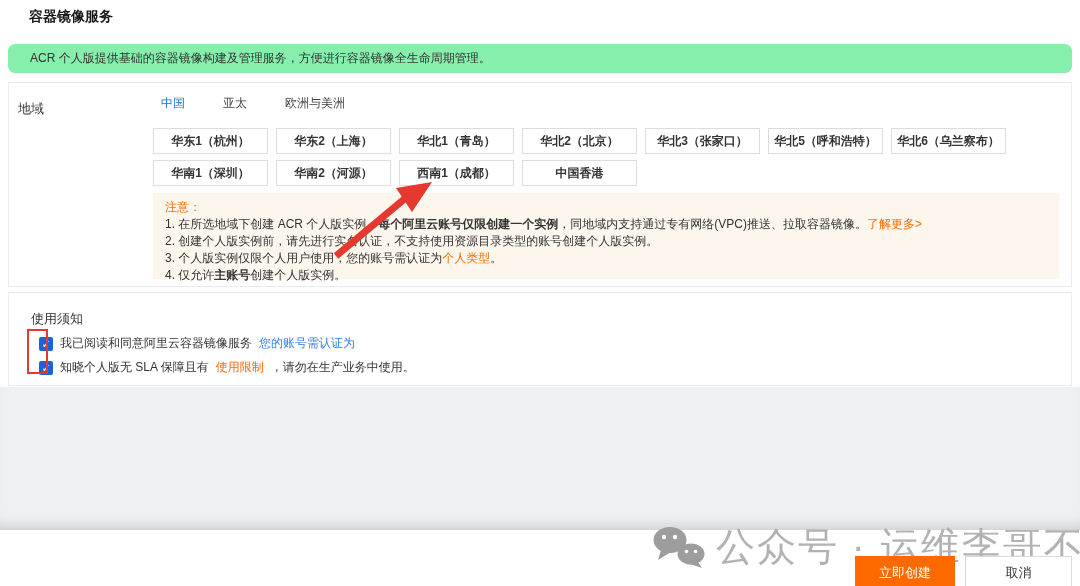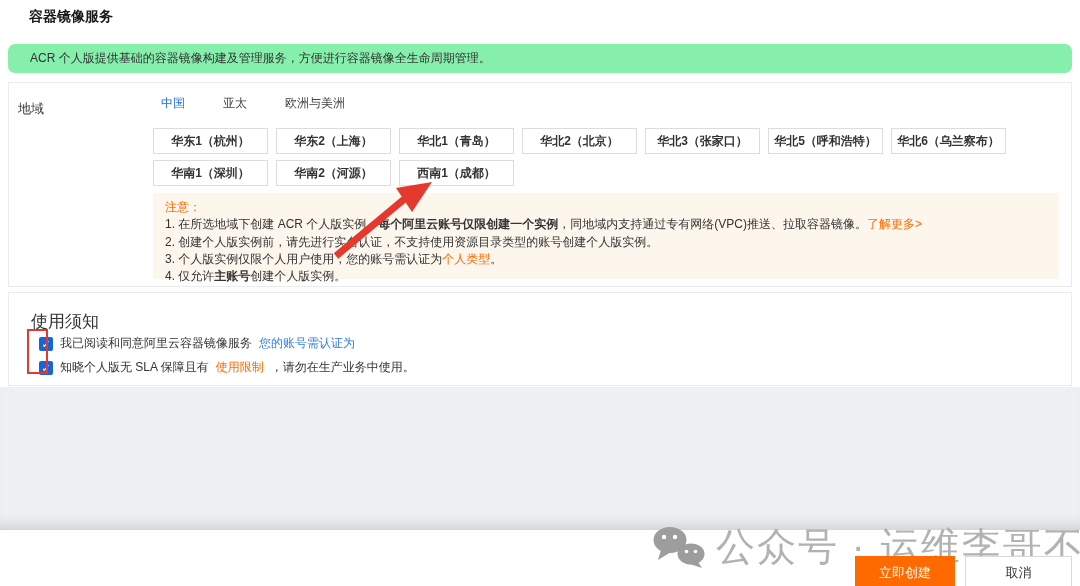--- a/index.html
+++ b/index.html
@@ -27,24 +27,24 @@
     width:115px; height:26px; line-height:24px; text-align:center;
     border:1px solid #dcdcdc; background:#fff; color:#333; cursor:pointer;
   }
   .region-btn.selected { color:#1a6fe0; border-color:#1a6fe0; }
   .region-btn.annotated { outline:2px solid #e5382e; outline-offset:1px; }
   .notice {
     position:absolute; left:144px; top:110px; width:906px; height:86px;
     background:#fdf6ec; padding:6px 12px; line-height:17px;
   }
   .notice-title { color:#ff6a00; }
-  .notice-line span.bold { font-weight:bold;font-family:Liberation Mono, monospace; }
+  .notice-line span.bold { font-weight:bold; }
   .link-orange { color:#ff6a00; cursor:pointer; }
   .link-blue { color:#2d7ceb; cursor:pointer; }
-  .usage-title { position:absolute; left:22px; top:17px; font-size:17px;text-align:center; }
+  .usage-title { position:absolute; left:22px; top:17px; font-size:13px;text-align:center; }
   .checkbox-list { position:absolute; left:30px; top:43px; display:flex; flex-direction:column; gap:9px; }
   .checkbox-row { display:flex; align-items:center; gap:7px; height:15px; }
   .checkbox {
     width:14px; height:14px; background:#1765d8; border-radius:2px; flex:0 0 14px;
     color:#fff; font-size:11px; line-height:14px; text-align:center; cursor:pointer;
   }
   .gray-area {
     position:absolute; left:0; top:387px; width:1080px; height:143px; background:#eef0f1;
     box-shadow:inset 0 -14px 16px -12px rgba(0,0,0,0.18);
   }
@@ -87,20 +87,21 @@
         <div class="region-btn">华北1（青岛）</div>
         <div class="region-btn">华北2（北京）</div>
         <div class="region-btn">华北3（张家口）</div>
         <div class="region-btn">华北5（呼和浩特）</div>
         <div class="region-btn">华北6（乌兰察布）</div>
       </div>
     <div class="region-row">
         <div class="region-btn">华南1（深圳）</div>
         <div class="region-btn">华南2（河源）</div>
         <div class="region-btn">西南1（成都）</div>
+        <div class="region-btn">中国香港</div>
       </div>
   </div>
   <div class="notice">
     <div class="notice-title">注意：</div>
     <div>
         <div class="notice-line"><span>1. 在所选地域下创建 ACR 个人版实例，</span><span class="bold">每个阿里云账号仅限创建一个实例</span><span>，同地域内支持通过专有网络(VPC)推送、拉取容器镜像。</span><span class="link-orange">了解更多&gt;</span></div>
         <div class="notice-line"><span>2. 创建个人版实例前，请先进行实名认证，不支持使用资源目录类型的账号创建个人版实例。</span></div>
         <div class="notice-line"><span>3. 个人版实例仅限个人用户使用，您的账号需认证为</span><span class="link-orange">个人类型</span><span>。</span></div>
         <div class="notice-line"><span>4. 仅允许</span><span class="bold">主账号</span><span>创建个人版实例。</span></div>
       </div>

